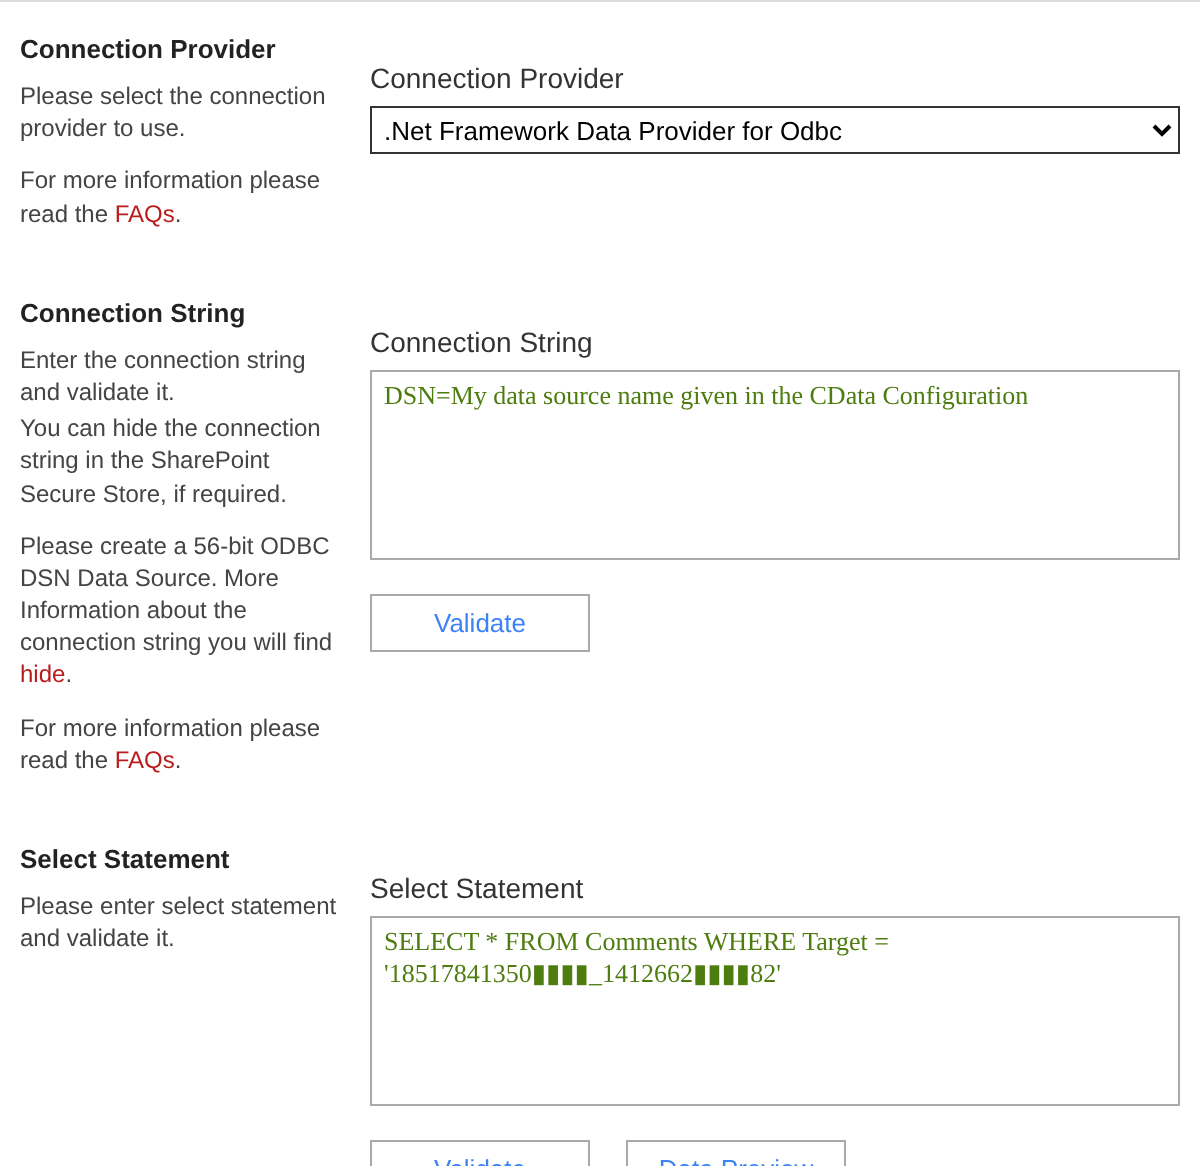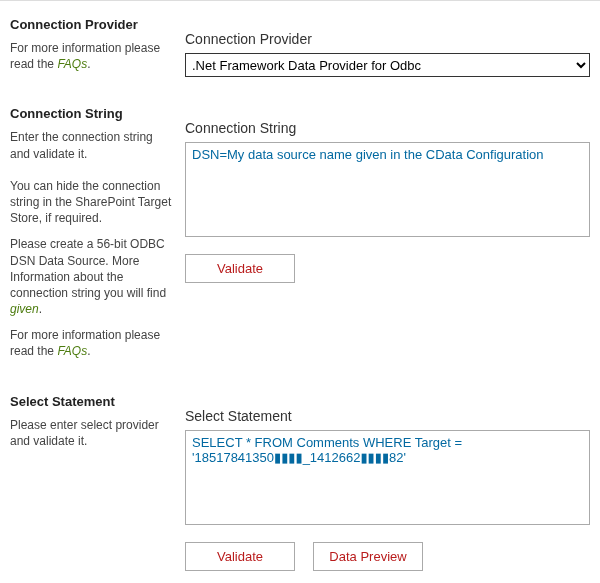--- a/index.html
+++ b/index.html
@@ -33,23 +33,22 @@
     font-size: 13px;
     color: #222;
     margin: 6px 0 8px 0;
     font-weight: 600;
   }
   .left p {
     margin: 0 0 10px 0;
     line-height: 1.35;
   }
   .left a {
-    color: #4d7c0f;
+    color: #b91c1c;
     text-decoration: none;
-    font-style: italic;
   }
   .right {
     flex: 1;
     padding-top: 20px;
   }
   .right .field-label {
     font-size: 14px;
     color: #333;
     margin-bottom: 6px;
   }
@@ -59,86 +58,87 @@
     border: 1px solid #333;
     font-size: 13px;
     background: #fff;
     padding: 0 2px;
   }
   textarea.big {
     width: 100%;
     height: 95px;
     border: 1px solid #aaa;
     resize: none;
-    font-family: Liberation Sans, sans-serif;
+    font-family: Liberation Serif, serif;
     font-size: 13px;
     padding: 4px 6px;
-    color: #0369a1;
+    color: #4d7c0f;
   }
   .btn-row {
     margin-top: 14px;
     display: flex;
     gap: 18px;
   }
   button.btn {
     border: 1px solid #aaa;
     background: #fff;
     font-size: 13px;
-    color: #b91c1c;
+    color: #3b82f6;
     padding: 6px 0;
     width: 110px;
     cursor: pointer;
     font-family: inherit;
   }
 </style>
 </head>
 <body>
 
 <div class="container">
 
   <div class="section">
     <div class="left">
       <h3>Connection Provider</h3>
+      <p>Please select the connection provider to use.</p>
       <p>
         <span>For more information please read the </span><a href="#">FAQs</a><span>.</span>
       </p>
     </div>
     <div class="right">
       <div class="field-label">Connection Provider</div>
       <select class="combo">
         <option>.Net Framework Data Provider for Odbc</option>
       </select>
     </div>
   </div>
 
   <div class="section">
     <div class="left">
       <h3>Connection String</h3>
-      <p style="margin-bottom:16px;">Enter the connection string and validate it.</p>
-      <p>You can hide the connection string in the SharePoint Target Store, if required.</p>
+      <p style="margin-bottom:2px;">Enter the connection string and validate it.</p>
+      <p>You can hide the connection string in the SharePoint Secure Store, if required.</p>
       <p>
-        <span>Please create a 56-bit ODBC DSN Data Source. More Information about the connection string you will find </span><a href="#">given</a><span>.</span>
+        <span>Please create a 56-bit ODBC DSN Data Source. More Information about the connection string you will find </span><a href="#">hide</a><span>.</span>
       </p>
       <p>
         <span>For more information please read the </span><a href="#">FAQs</a><span>.</span>
       </p>
     </div>
     <div class="right">
       <div class="field-label">Connection String</div>
       <textarea class="big" style="">DSN=My data source name given in the CData Configuration</textarea>
       <div class="btn-row">
         <button class="btn">Validate</button>
       </div>
     </div>
   </div>
 
   <div class="section" style="margin-bottom:6px;">
     <div class="left">
       <h3>Select Statement</h3>
-      <p>Please enter select provider and validate it.</p>
+      <p>Please enter select statement and validate it.</p>
     </div>
     <div class="right">
       <div class="field-label">Select Statement</div>
       <textarea class="big" style="">SELECT * FROM Comments WHERE Target = '18517841350▮▮▮▮_1412662▮▮▮▮82'</textarea>
       <div class="btn-row">
         <button class="btn">Validate</button>
         <button class="btn">Data Preview</button>
       </div>
       
     </div>

